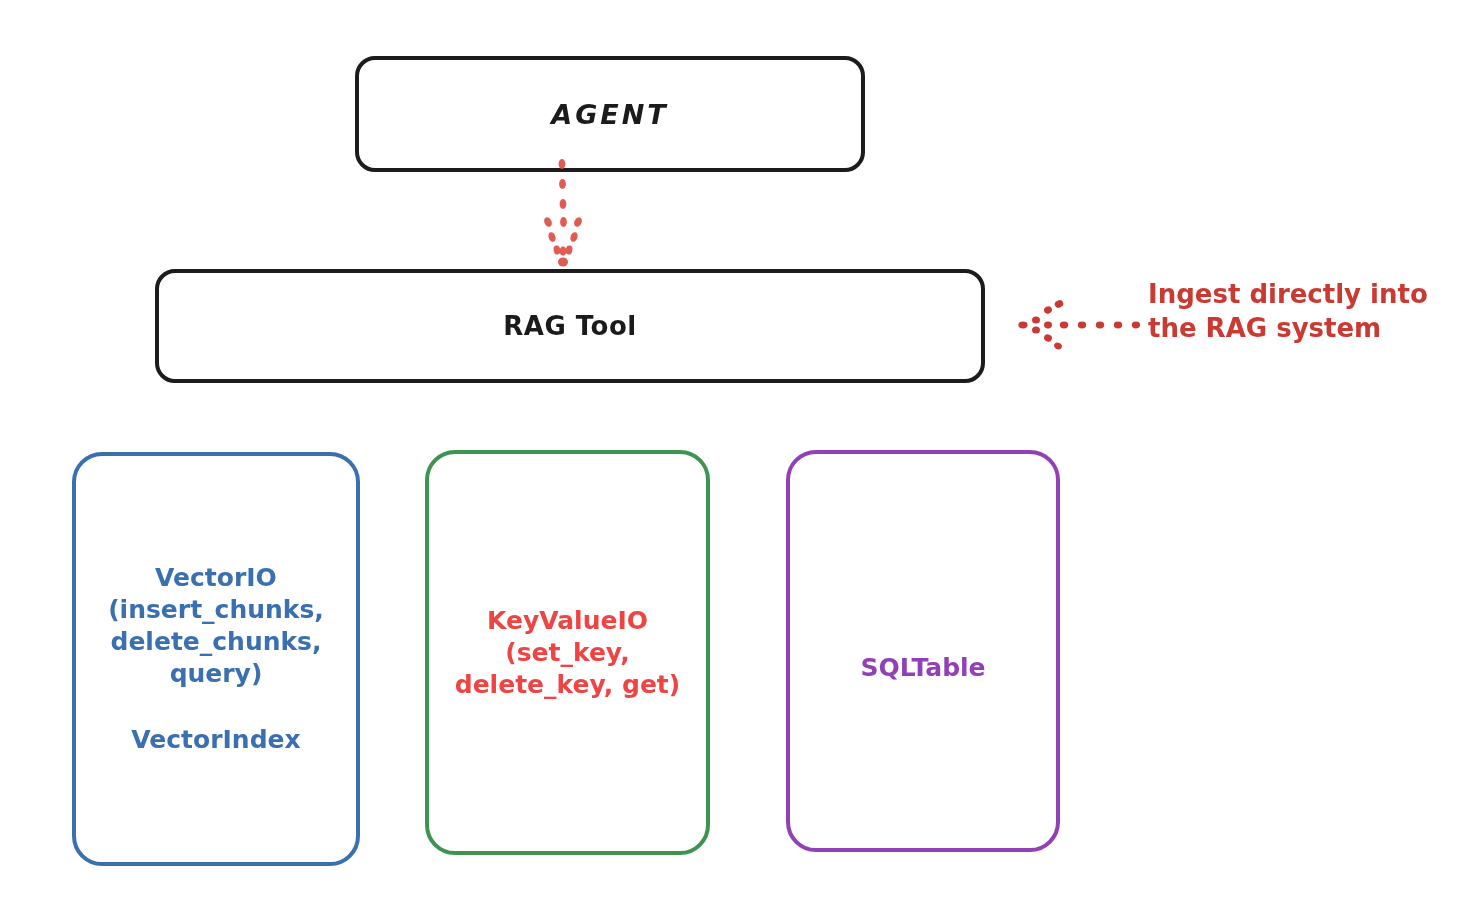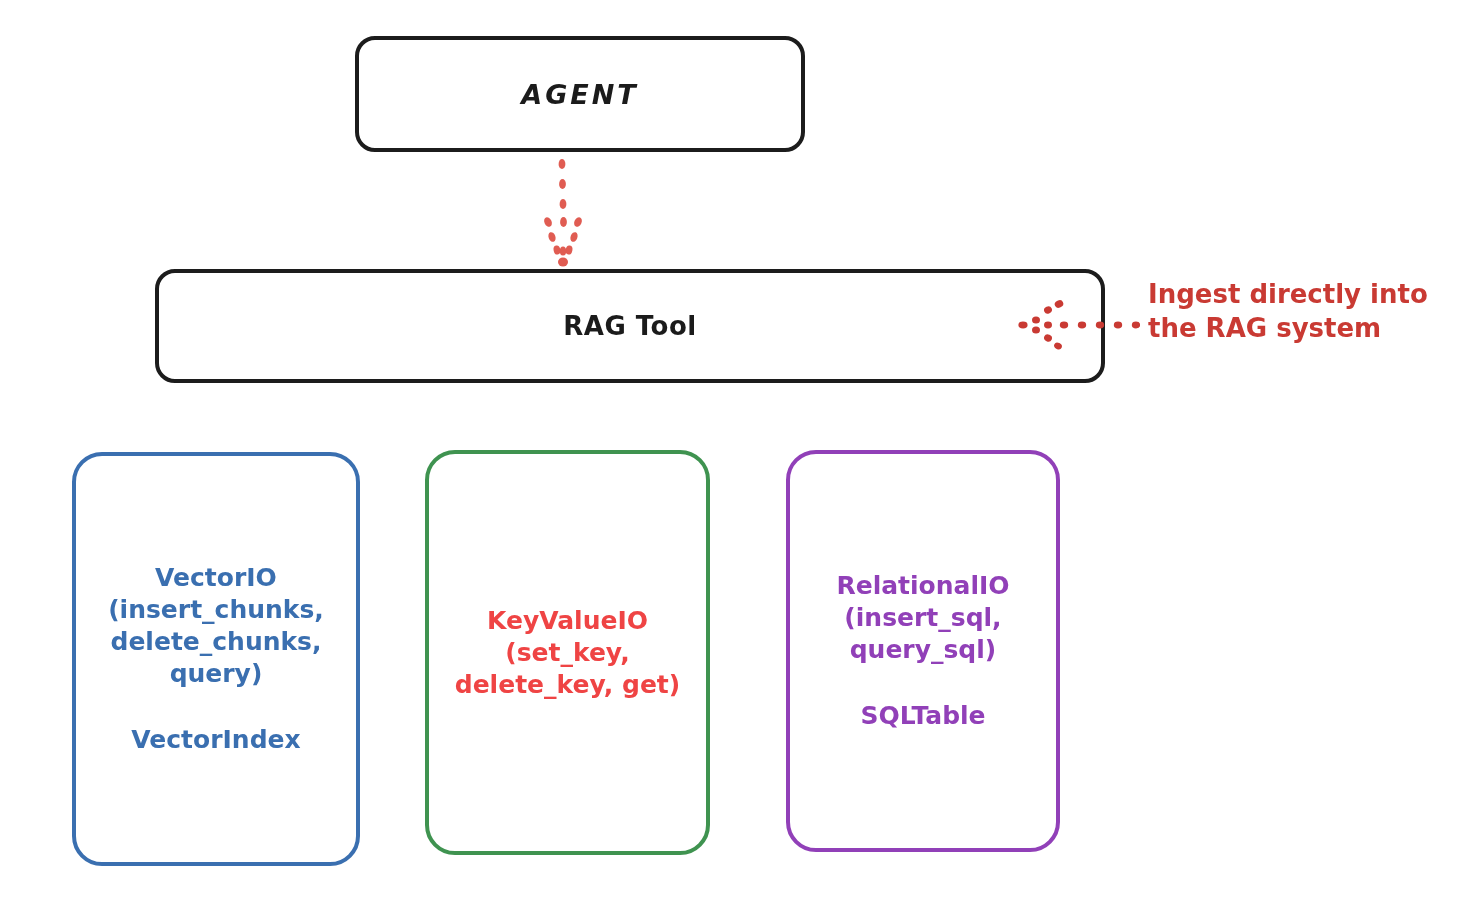--- a/index.html
+++ b/index.html
@@ -32,24 +32,24 @@
     border: 4px solid #1c1c1c;
     border-radius: 20px;
   }
   .box-black .label {
     font-family: "DejaVu Sans", sans-serif;
     font-style: italic;
     font-weight: 700;
     color: #1b1b1b;
     letter-spacing: 1.5px;
   }
-  #agent-box { left: 355px; top: 36px; width: 450px; height: 116px; }
+  #agent-box { left: 355px; top: 56px; width: 510px; height: 116px; }
   #agent-box .label { font-size: 27px; letter-spacing: 3px; }
 
-  #ragtool-box { left: 155px; top: 269px; width: 950px; height: 114px; }
+  #ragtool-box { left: 155px; top: 269px; width: 830px; height: 114px; }
   #ragtool-box .label {
     font-size: 26px;
     font-style: normal;
     letter-spacing: 0.5px;
   }
 
   
   .box-color {
     border-width: 4px;
     border-style: solid;
@@ -171,19 +171,16 @@
     <div class="index-block">VectorIndex</div>
   </div>
 
   <div class="node box-color" id="keyvalueio-box">
     <div class="title-block">KeyValueIO
 (set_key,
 delete_key, get)</div>
   </div>
 
   <div class="node box-color" id="relationalio-box">
-    <div class="title-block">RelationalIO
-(insert_sql,
-query_sql)</div>
     <div class="index-block">SQLTable</div>
   </div>
 
 </div>
 
 </body></html>

